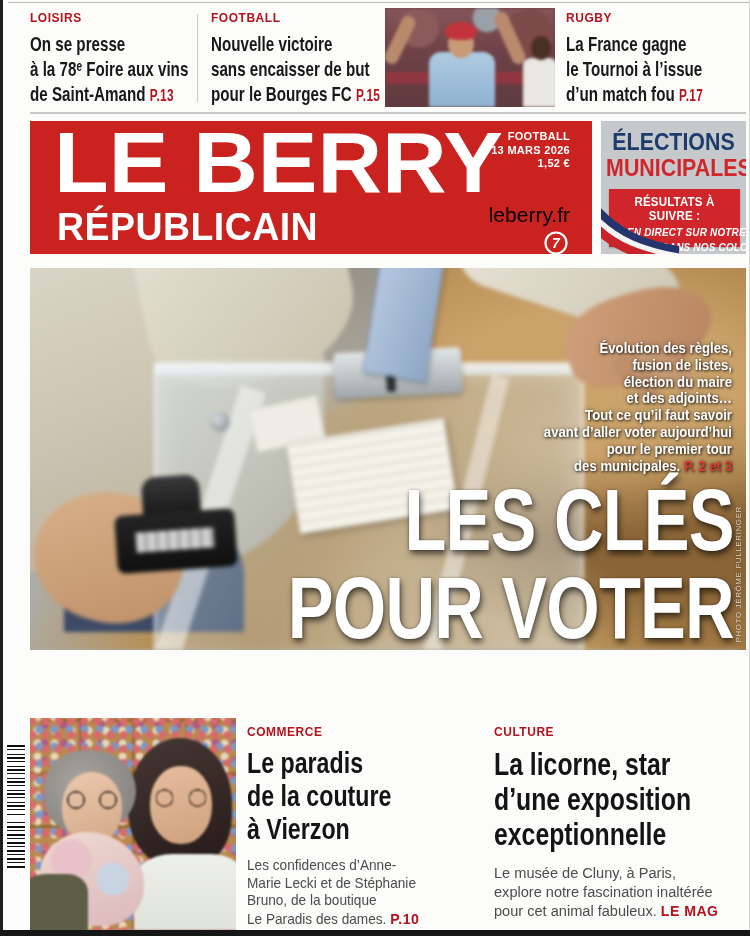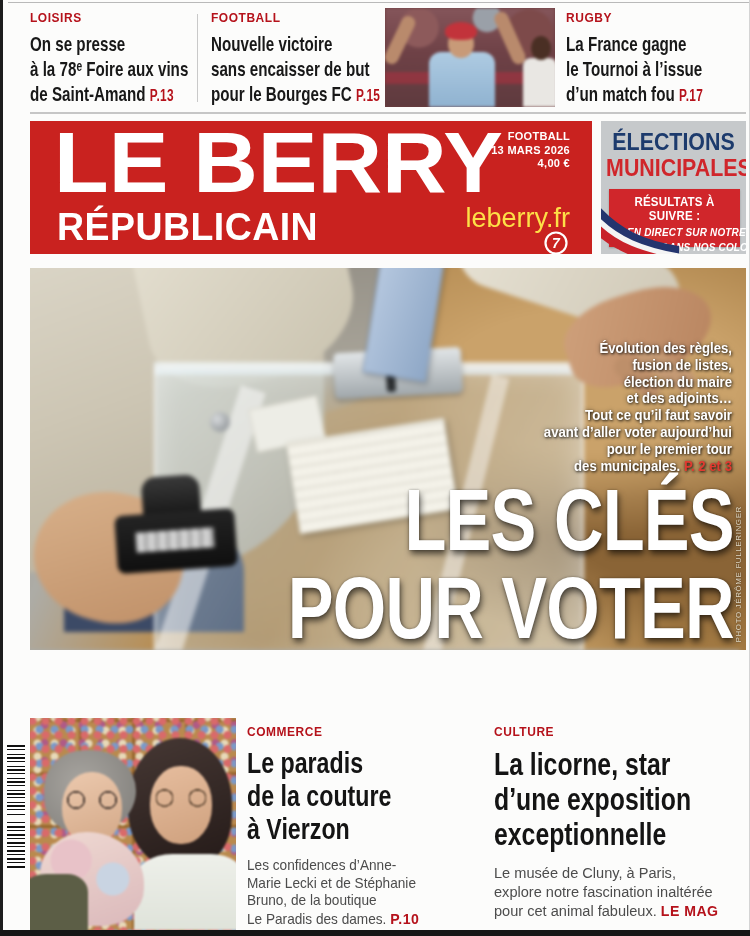--- a/index.html
+++ b/index.html
@@ -39,21 +39,21 @@
   .rp1-head{left:63px;top:22px;width:26px;height:28px;background:#c89a78;border-radius:50%;}
   .rp1-cap{left:60px;top:14px;width:32px;height:18px;background:#c2333b;border-radius:50% 50% 40% 40%;}
   .rp2-torso{left:138px;top:50px;width:34px;height:49px;background:#e9e7e3;border-radius:8px 8px 0 0;}
   .rp2-head{left:146px;top:28px;width:20px;height:24px;background:#4a2f24;border-radius:50%;}
 
   
   .masthead{position:absolute;left:30px;top:121px;width:562px;height:133px;background:#c9221f;overflow:hidden;}
   .mh-title1{position:absolute;left:24px;top:-8px;color:#fff;font-weight:bold;font-size:86px;letter-spacing:0px;transform:scaleX(1.04);transform-origin:left top;}
   .mh-title2{position:absolute;left:27px;top:84px;color:#fff;font-weight:bold;font-size:39px;letter-spacing:.5px;transform:scaleX(.96);transform-origin:left top;}
   .mh-date{position:absolute;right:22px;top:9px;text-align:right;color:#fff;font-weight:bold;font-size:11px;line-height:13.5px;letter-spacing:.3px;}
-  .mh-site{position:absolute;right:22px;top:82px;color:#fde047;font-size:27px;}
+  .mh-site{position:absolute;right:22px;top:82px;color:#000000;font-size:21px;}
   .mh-logo{position:absolute;right:24px;top:110px;width:24px;height:24px;}
 
   
   .elections{position:absolute;left:601px;top:121px;width:145px;height:133px;background:#c6c9cb;overflow:hidden;}
   .el-t1{position:absolute;left:0;right:0;top:8px;text-align:center;color:#1d3b6d;font-weight:bold;font-size:23px;transform:scaleX(.93);}
   .el-t2{position:absolute;left:0;right:0;top:34px;text-align:center;color:#d0262b;font-weight:bold;font-size:23px;transform:scaleX(.93);}
   .el-redbox{position:absolute;left:8px;right:6px;top:68px;bottom:7px;background:#d0262b;box-shadow:0 1px 2px rgba(0,0,0,.25);}
   .el-bt{margin-top:6px;text-align:center;color:#fff;font-weight:bold;font-size:12.5px;letter-spacing:.2px;transform:scaleX(.92);}
   .el-item{margin:3px 0 0 9px;color:#fff;font-weight:bold;font-style:italic;font-size:10.5px;letter-spacing:.2px;transform:scaleX(.95);transform-origin:left top;white-space:nowrap;}
   .el-ribbon{position:absolute;left:-4px;bottom:-4px;}
@@ -198,21 +198,21 @@
   </div>
 
   <div class="rule"></div>
 
   <div class="masthead">
     <div class="mh-title1">LE BERRY</div>
     <div class="mh-title2">RÉPUBLICAIN</div>
     <div class="mh-date">
       <div>FOOTBALL</div>
       <div>13 MARS 2026</div>
-      <div>4,00 €</div>
+      <div>1,52 €</div>
     </div>
     <div class="mh-site">leberry.fr</div>
     <svg class="mh-logo" viewBox="0 0 24 24">
       <circle cx="12" cy="12" r="10.5" fill="none" stroke="#ffffff" stroke-width="2.2"></circle>
       <text x="12" y="17" text-anchor="middle" fill="#ffffff" font-size="14" font-weight="bold" font-style="italic" font-family="Liberation Sans, sans-serif">7</text>
     </svg>
   </div>
 
   <div class="elections">
     <div class="el-t1">ÉLECTIONS</div>

